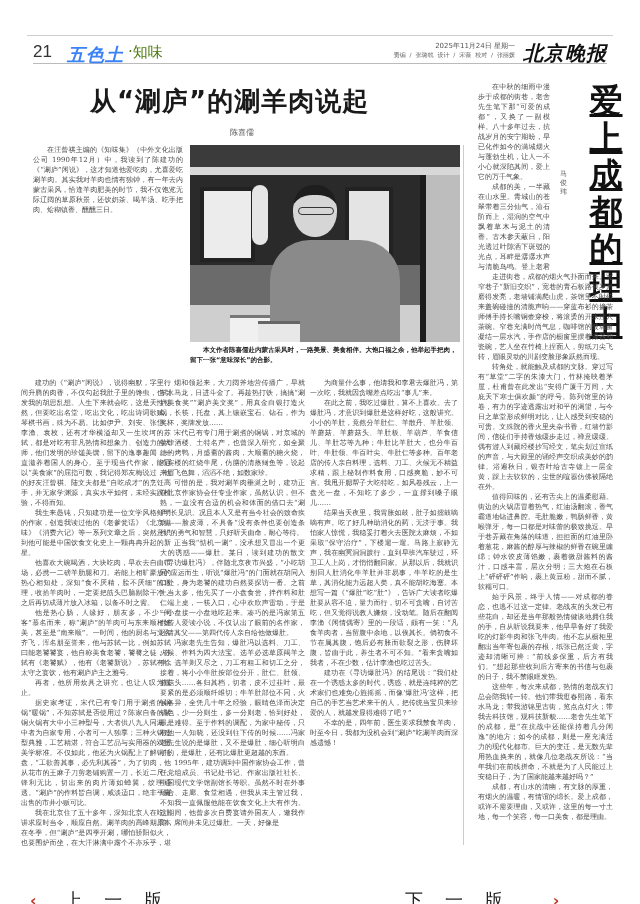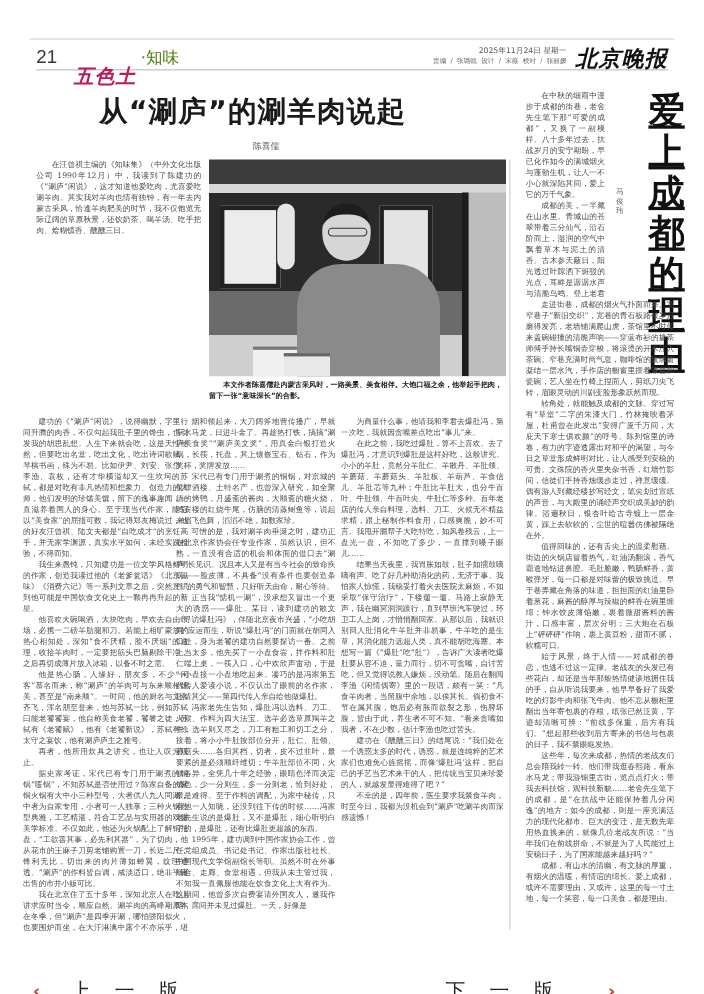--- a/index.html
+++ b/index.html
@@ -3,21 +3,21 @@
 <meta charset="utf-8">
 <style>
   * { margin: 0; padding: 0; box-sizing: border-box; }
   html, body { width: 640px; height: 904px; background: #ffffff; overflow: hidden; }
   body { font-family: "DejaVu Serif", "Liberation Serif", serif; color: #333; position: relative; }
 
   .topline { position: absolute; left: 27px; right: 27px; top: 35px; height: 1px; background: #cfcfcf; }
 
   .masthead { position: absolute; left: 33px; right: 33px; top: 40px; height: 24px; border-bottom: 1px solid #bbb; }
   .page-num { position: absolute; left: 0; top: 2px; font-family: "Liberation Sans", sans-serif; font-size: 17px; color: #333; }
-  .section-brand { position: absolute; left: 34px; top: 17px; font-family: Liberation Serif, serif; font-style: italic; font-weight: bold; font-size: 18px; color: #be185d; letter-spacing: 1px; }
+  .section-brand { position: absolute; left: 34px; top: 3px; font-family: Liberation Serif, serif; font-style: italic; font-weight: bold; font-size: 18px; color: #3b82f6; letter-spacing: 1px; }
   .section-sub { position: absolute; left: 95px; top: 3px; font-family: "DejaVu Sans", sans-serif; font-size: 15px; color: #4d7c0f; }
   .date-line { position: absolute; right: 92px; top: 1px; font-family: "DejaVu Sans", sans-serif; font-size: 7px; color: #555; white-space: nowrap; }
   .credit-line { position: absolute; right: 92px; top: 11px; font-family: "DejaVu Sans", sans-serif; font-size: 6px; color: #666; white-space: nowrap; word-spacing: 2px; }
   .paper-logo { position: absolute; right: 0; top: 0; font-family: "DejaVu Serif", serif; font-style: italic; font-weight: bold; font-size: 20px; color: #111; letter-spacing: 1px; }
 
   .main-title { position: absolute; left: 90px; top: 84px; font-family: "DejaVu Sans", sans-serif; font-weight: bold; font-size: 26px; color: #1a1a1a; letter-spacing: 1px; white-space: nowrap; }
   .byline { position: absolute; left: 230px; top: 127px; font-size: 8px; color: #555; }
 
   .col { position: absolute; font-size: 7px; line-height: 10px; color: #4a4a4a; text-align: justify; overflow: hidden; }
   .col p { text-indent: 2em; margin: 0; }
@@ -96,21 +96,21 @@
   <p>可惜的是，我对涮羊肉垂涎之时，建功正在北京作家协会任专业作家，虽然认识，但不熟，一直没有合适的机会和体面的借口去“涮庐”长见识。况且本人又是有当今社会的致命疾病——脸皮薄，不具备“没有条件也要创造条件”的勇气和智慧，只好听天由命，耐心等待。</p>
   <p>正当我“惦机一涮”，没承想又冒出一个更大的诱惑——爆肚。某日，读到建功的散文《寻访爆肚冯》，伴随北京夜市兴盛，“小吃胡同”应运而生，听说“爆肚冯”的门面就在胡同入口处，身为老饕的建功自然要探访一番。之前上当太多，他先买了一小盘食尝，拌作料和肚仁端上桌，一筷入口，心中欢欣声雷动，于是一小盘接一小盘地吃起来。凑巧的是冯家第五代传人爱读小说，不仅认出了眼前的名作家，还请其父——第四代传人亲自给他做爆肚。</p>
   <p>冯家老先生告知，爆肚冯以选料、刀工、火候、作料为四大法宝。选羊必选草原羯羊之牛，选羊则又尽之，刀工有粗工和切工之分，接着，将小小牛肚按部位分开，肚仁、肚领、蘑菇头……各归其档，切者，皮不过韭叶，最要紧的是必须顺纤维切；牛羊肚部位不同，火候各异，全凭几十年之经验，眼睛色泽而决定成色，少一分则生，多一分则老，恰到好处，最是难得。至于作料的调配，为家中秘传，只有他一人知晓，还没到往下传的时候……冯家老先生说的是爆肚，又不是爆肚，细心听明白了的，是爆肚，还有比爆肚更超越的东西。</p>
   <p>1995年，建功调到中国作家协会工作，曾任党组成员、书记处书记、作家出版社社长、中国现代文学馆副馆长等职。虽然不时在外事场合、走廊、食堂相遇，但我从未主管过我，不知我一直佩服他能在饮食文化上大有作为。这期间，他曾多次自费宴请外国友人，邀我作陪，席间并未见过爆肚。一天，好像是</p>
 </div>
 
 <div class="col" style="left:310px; top:378px; width:148px; height:470px;">
   <p>为商量什么事，他请我和李君去爆肚冯，第一次吃，我就因贪嘴差点吃出“事儿”来。</p>
   <p>在此之前，我吃过爆肚，算不上喜欢。去了爆肚冯，才意识到爆肚是这样好吃，这般讲究。小小的羊肚，竟然分羊肚仁、羊散丹、羊肚领、羊蘑菇、羊蘑菇头、羊肚板、羊葫芦、羊食信儿、羊肚芯等九种；牛肚比羊肚大，也分牛百叶、牛肚领、牛百叶尖、牛肚仁等多种。百年老店的传人亲自料理，选料、刀工、火候无不精益求精，跟上秘制作料食用，口感爽脆，妙不可言。我甩开腮帮子大吃特吃，如风卷残云，上一盘光一盘，不知吃了多少，一直撑到嗓子眼儿……</p>
   <p>结果当天夜里，我胃胀如鼓，肚子如擂鼓嘀嘀有声。吃了好几种助消化的药，无济于事。我怕家人惊慌，我稳妥打着火去医院太麻烦，不如采取“保守治疗”，下楼遛一遛。马路上寂静无声，我在幽冥洞洞踱行，直到早班汽车驶过，环卫工人上岗，才悄悄翻回家。从那以后，我就识别回人肚消化牛羊肚并非易事，牛羊吃的是生草，其消化能力远超人类，真不能胡吃海塞。本想写一篇《“爆肚”吃“肚”》，告诉广大读者吃爆肚要从容不迫，量力而行，切不可贪嘴，自讨苦吃，但又觉得说教人嫌烦，没动笔。随后在翻阅李渔《闲情偶寄》里的一段话，颇有一笑：“凡食羊肉者，当留腹中余地，以俟其长。倘初食不节在属其腹，饱后必有胀而欲裂之形，伤脾坏腹，皆由于此，养生者不可不知。”看来贪嘴如我者，不在少数，估计李渔也吃过苦头。</p>
-  <p>建功在《醺醺三日》的结尾说：“我们处在一个诱惑太多的时代，诱惑，就是连纯粹的艺术家们也难免心旌摇摇，而像‘爆肚冯’这样，把自己的手艺当艺术来干的人，把传统当宝贝来珍爱的人，就越发显得难得了吧？”</p>
+  <p>建功在《寻访爆肚冯》的结尾说：“我们处在一个诱惑太多的时代，诱惑，就是连纯粹的艺术家们也难免心旌摇摇，而像‘爆肚冯’这样，把自己的手艺当艺术来干的人，把传统当宝贝来珍爱的人，就越发显得难得了吧？”</p>
   <p>不幸的是，四年前，医生要求我禁食羊肉，时至今日，我都为没机会到“涮庐”吃涮羊肉而深感遗憾！</p>
 </div>
 
 <div class="vline"></div>
 
 <h2 class="side-title">爱上成都的理由</h2>
 <div class="side-author">马俊玮</div>
 <div class="col" style="left:478px; top:82px; width:72px; height:190px;">
   <p>在中秋的细雨中漫步于成都的街巷，老舍先生笔下那“可爱的成都”，又换了一副模样。八十多年过去，抗战岁月的安宁期盼，早已化作如今的满城烟火与蓬勃生机，让人一不小心就深陷其间，爱上它的万千气象。</p>
   <p>成都的美，一半藏在山水里。青城山的苍翠带着三分仙气，沿石阶而上，湿润的空气中飘着草木与泥土的清香。古木参天蔽日，阳光透过叶隙洒下斑驳的光点，耳畔是潺潺水声与清脆鸟鸣。登上老君阁俯瞰，群峰如黛，云雾在脚下游走，方才懂得“青城天下幽”绝非虚妄。都江堰的水，守护着成都的命脉。站在伏龙观前看鱼嘴分水，飞沙堰巧妙地一分为二，内江灌溉，外江排洪。江水拍打堤坝，两千多年前李冰父子的智慧，至今仍在滋养天府平原。触摸冰冷的石碑，能感受到一种穿越时空的力量，那是古人与自然和谐共处的智慧，也是成都生生不息的底气。</p>

